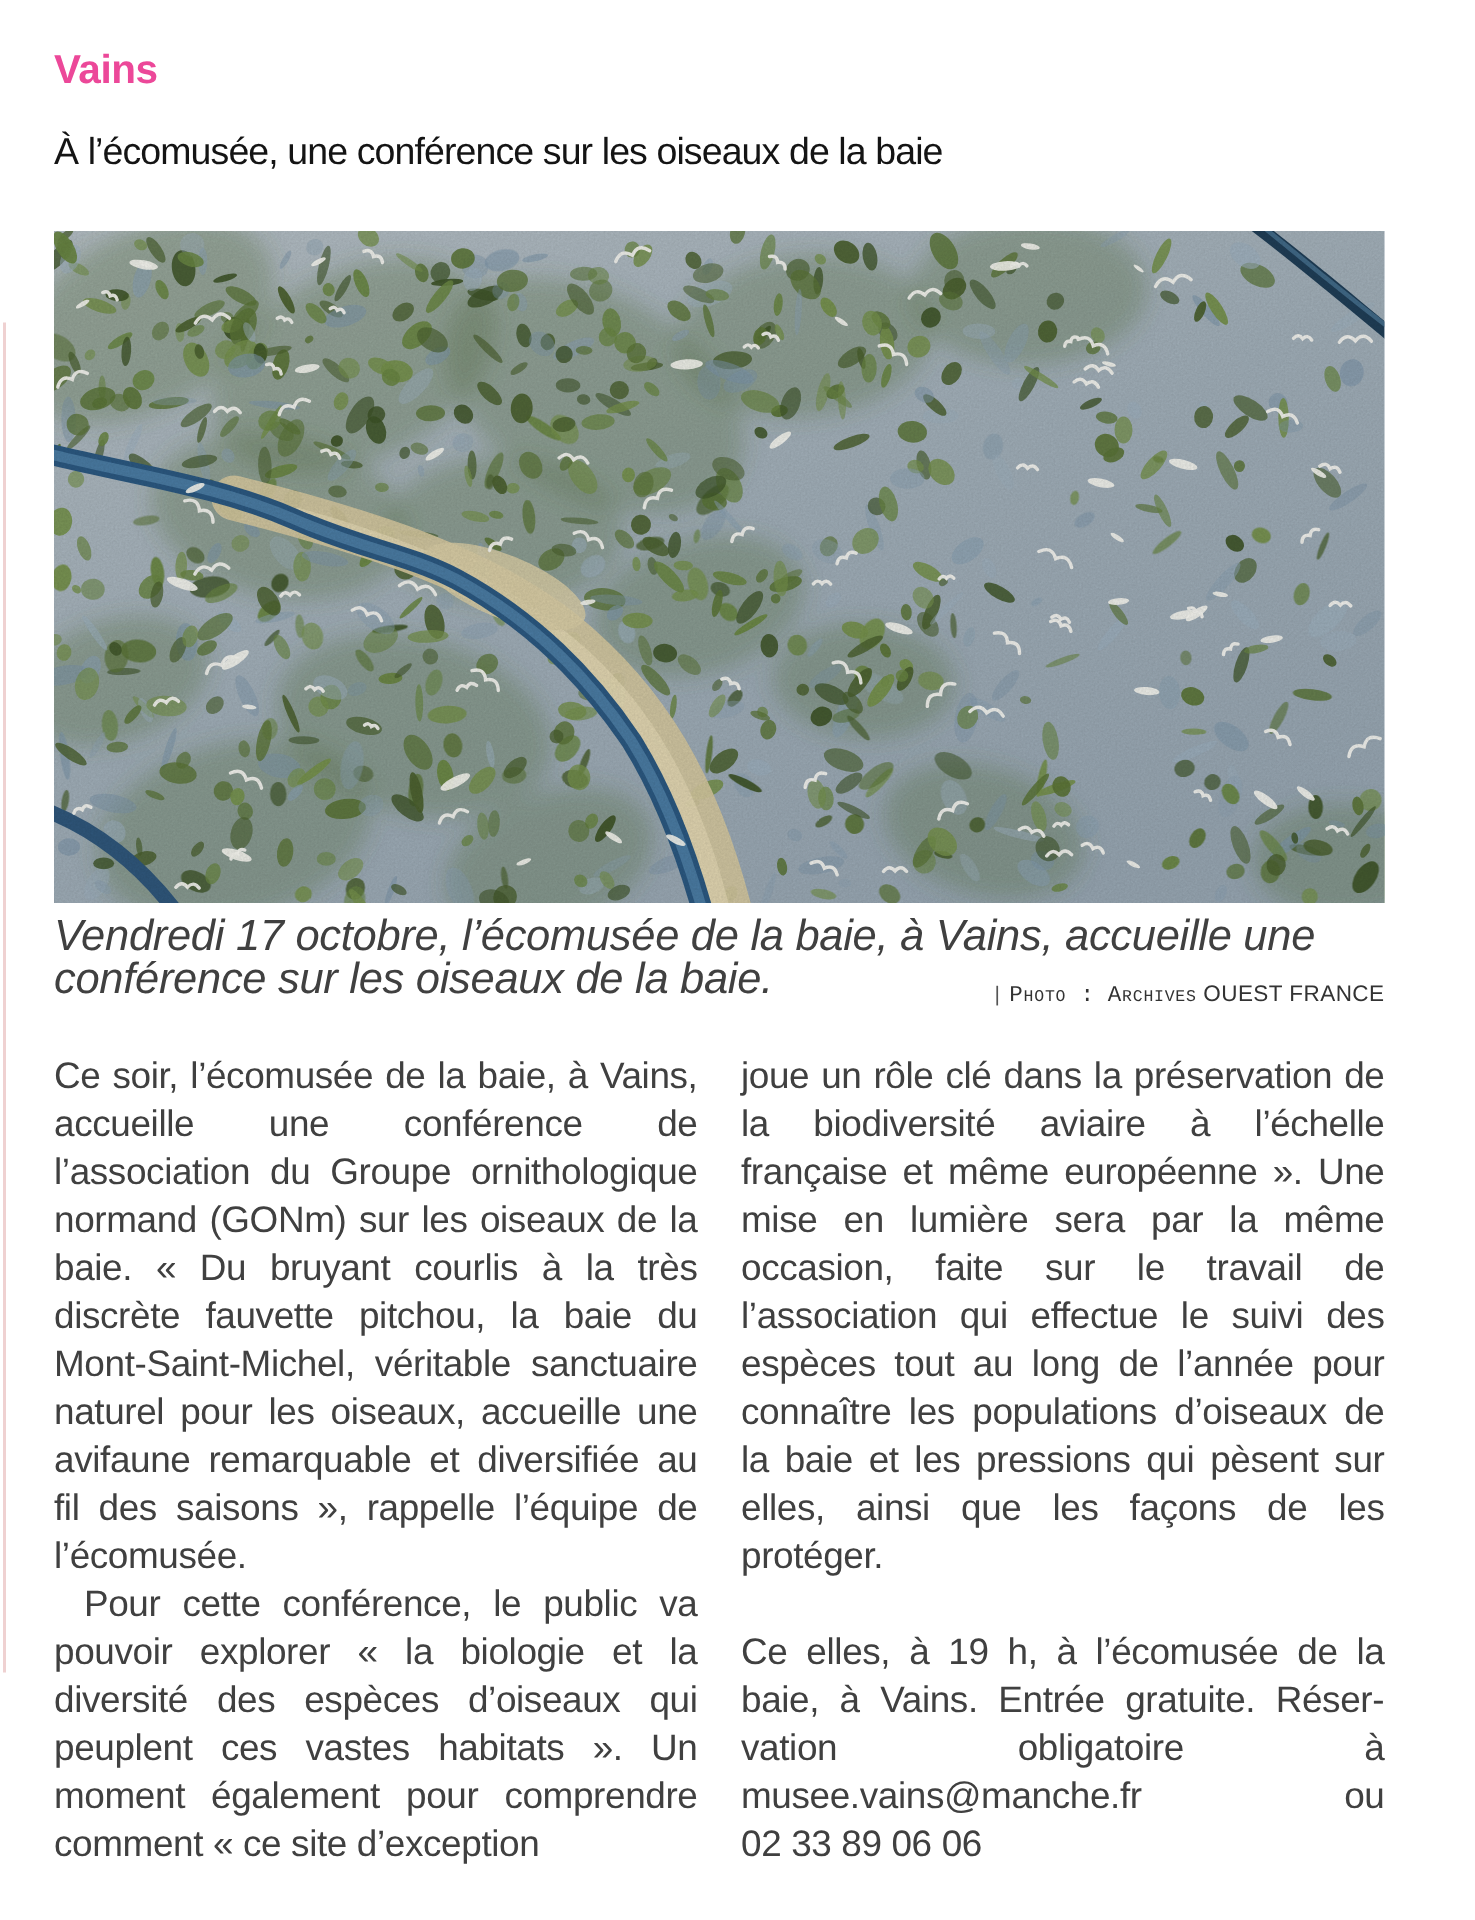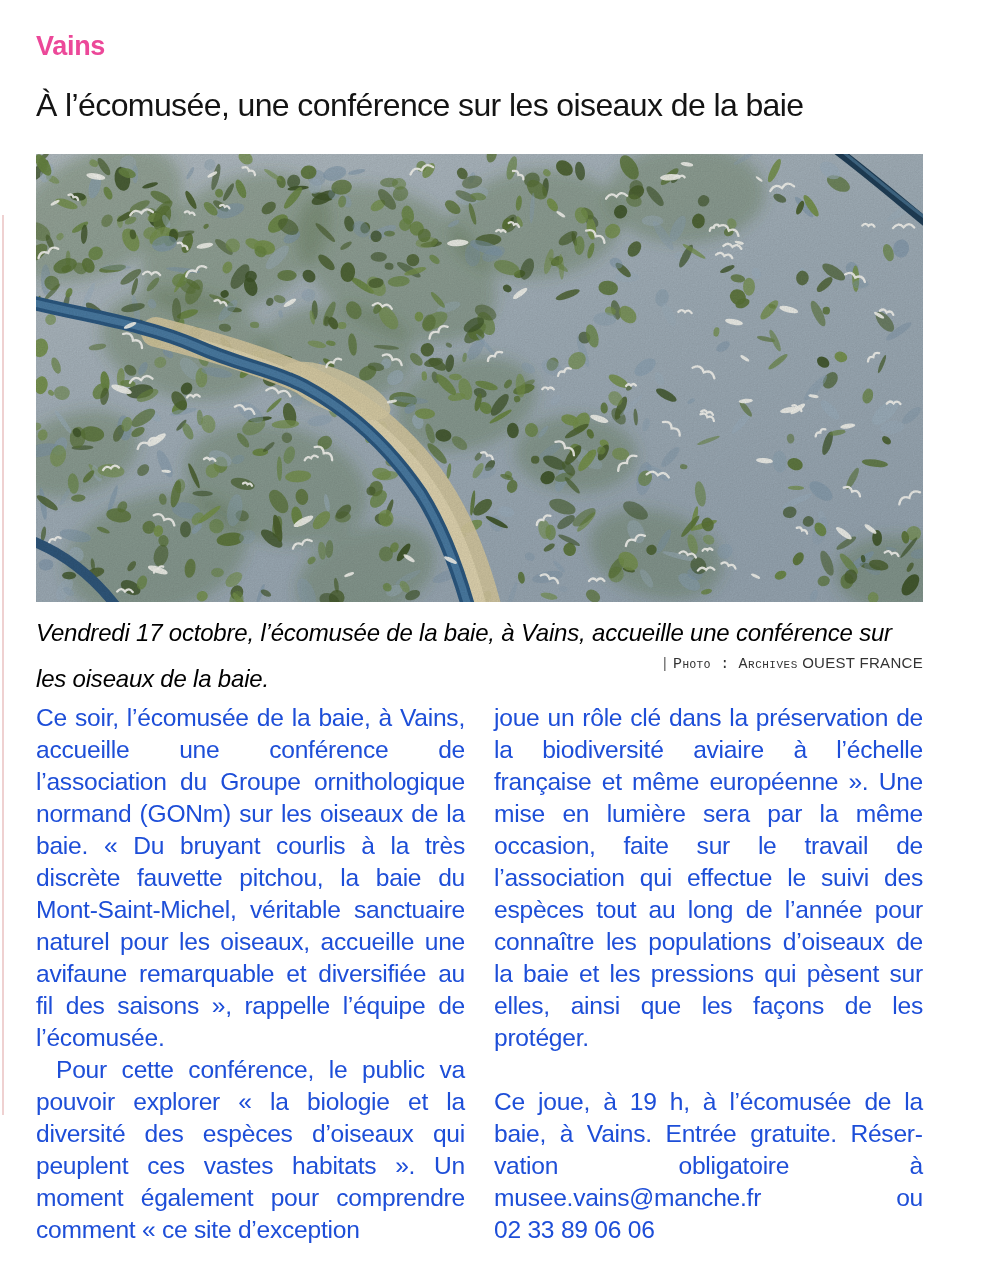--- a/index.html
+++ b/index.html
@@ -6,45 +6,45 @@
   body{
     width:983px;height:1280px;position:relative;background:#ffffff;
     font-family:"Liberation Sans","DejaVu Sans",sans-serif;color:#1d1d1f;
     overflow:hidden;
   }
   .kicker{
     position:absolute;left:36px;top:33px;font-size:27px;font-weight:bold;
     color:#ec4899;letter-spacing:-0.3px;line-height:1;
   }
   .headline{
-    position:absolute;left:36px;top:88px;width:900px;font-size:32px;
+    position:absolute;left:36px;top:88px;width:900px;font-size:25px;
     font-weight:400;color:#141414;letter-spacing:-0.6px;line-height:1.1;margin:0;
   }
   .photo-fig{
     position:absolute;left:36px;top:154px;width:887px;height:448px;margin:0;
     overflow:hidden;background:#a3b1bb;
   }
   .photo-fig svg{display:block;width:100%;height:100%;}
   .caption-wrap{
     position:absolute;left:36px;top:610px;width:887px;
   }
   .caption{
-    font-style:italic;font-size:24px;line-height:46px;color:#000000;margin:0;
+    font-style:italic;font-size:29px;line-height:29px;color:#404040;margin:0;
     letter-spacing:-0.2px;
   }
   .credit{
     position:absolute;right:0;top:44px;font-size:15px;color:#333;
     white-space:nowrap;letter-spacing:0.2px;font-style:normal;
   }
   .credit .bar{color:#555;font-size:14px;margin-right:6px;}
   .credit .sc{font-variant:small-caps;letter-spacing:0.5px;font-family:Liberation Mono, monospace;}
   .credit .caps{letter-spacing:0.3px;margin-top:48px;}
   .col{
     position:absolute;top:702px;width:429px;font-size:24.6px;line-height:32px;
-    text-align:justify;letter-spacing:-0.25px;color:#1d4ed8;
+    text-align:justify;letter-spacing:-0.25px;color:#404040;
     -webkit-hyphens:manual;hyphens:manual;
   }
   .col-left{left:36px;}
   .col-right{left:494px;}
   .col p{margin:0;}
   .col p.indent{text-indent:20px;}
   .col p.gap{margin-top:32px;}
   .b{font-weight:normal;}
   .page-rule{
     position:absolute;left:2px;top:215px;width:2px;height:900px;
@@ -905,14 +905,14 @@
   <p class="caption">Vendredi 17 octobre, l’écomusée de la baie, à Vains, accueille une conférence sur les oiseaux de la baie.</p>
   <span class="credit"><span class="bar">|</span><span class="sc">Photo :</span>&nbsp;&nbsp;<span class="sc">Archives</span>&nbsp;<span class="caps">OUEST FRANCE</span></span>
 </div>
 
 <div class="col col-left">
     <p><span>Ce soir, l’écomusée de la baie, à Vains, accueille une conférence de l’association du Groupe ornithologi­que normand (GONm) sur les oiseaux de la baie. </span><span class="b">«&nbsp;Du bruyant cour­lis à la très discrète fauvette pitchou, la baie du Mont-Saint-Michel, vérita­ble sanctuaire naturel pour les oiseaux, accueille une avifaune remarquable et diversifiée au fil des saisons&nbsp;»</span><span>, rappelle l’équipe de l’éco­musée.</span></p>
     <p class="indent"><span>Pour cette conférence, le public va pouvoir explorer </span><span class="b">«&nbsp;la biologie et la diversité des espèces d’oiseaux qui peuplent ces vastes habitats&nbsp;»</span><span>. Un moment également pour compren­dre comment </span><span class="b">«&nbsp;ce site d’exception</span></p>
   </div>
 <div class="col col-right">
     <p><span class="b">joue un rôle clé dans la préservation de la biodiversité aviaire à l’échelle française et même européenne&nbsp;»</span><span>. Une mise en lumière sera par la même occasion, faite sur le travail de l’association qui effectue le suivi des espèces tout au long de l’année pour connaître les populations d’oiseaux de la baie et les pressions qui pèsent sur elles, ainsi que les façons de les protéger.</span></p>
-    <p class="gap"><span class="b">Ce joue</span><span>, à 19&nbsp;h, à l’écomusée de la baie, à Vains. Entrée gratuite. Réser­vation obligatoire à musee.vains@manche.fr ou 02&nbsp;33&nbsp;89&nbsp;06&nbsp;06</span></p>
+    <p class="gap"><span class="b">Ce elles</span><span>, à 19&nbsp;h, à l’écomusée de la baie, à Vains. Entrée gratuite. Réser­vation obligatoire à musee.vains@manche.fr ou 02&nbsp;33&nbsp;89&nbsp;06&nbsp;06</span></p>
   </div>
 
 </body></html>

